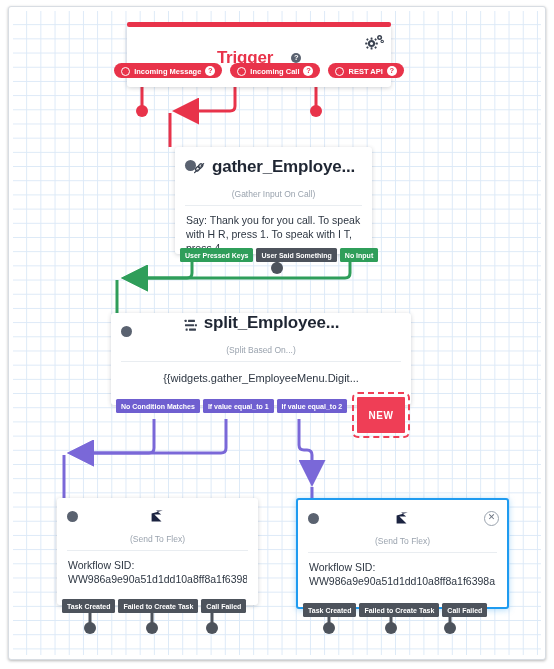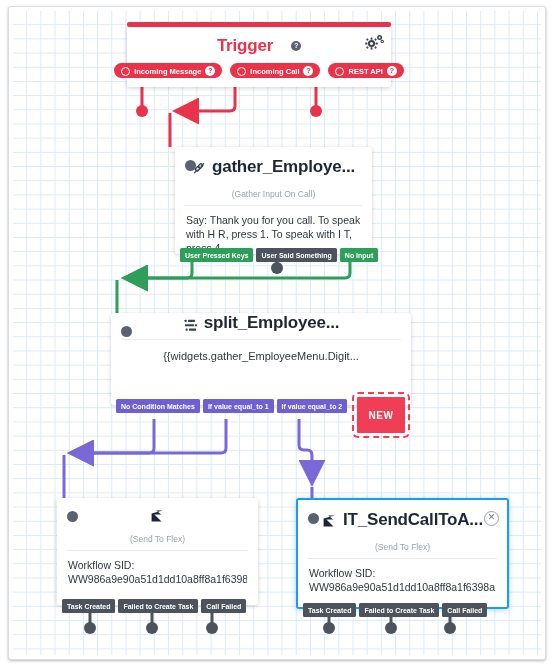--- a/index.html
+++ b/index.html
@@ -141,21 +141,21 @@
             <rect x="10.6" y="5.6" width="2" height="1.9" rx=".5" transform="rotate(45 11.6 6.5)"></rect>
             <rect x="2.4" y="13.6" width="2" height="1.9" rx=".5" transform="rotate(45 3.4 14.5)"></rect>
             <circle cx="15.6" cy="4.6" r="2.5"></circle>
             <circle cx="15.6" cy="4.6" r="1" fill="#fff"></circle>
             <circle cx="18.2" cy="8.4" r="1.7"></circle>
             <circle cx="18.2" cy="8.4" r="0.7" fill="#fff"></circle>
           </g>
         </svg>
       </div>
 
-      <div class="title trig" style="margin-top:11px;gap:18px;">
+      <div class="title trig" style="margin-top:23px;gap:18px;">
         <span>Trigger</span>
         <span class="helpicon">?</span>
       </div>
 
       <div class="trigchips">
         <div class="trigchip">
           <span class="ring"></span>
           <span>Incoming Message</span>
           <span class="helpicon onred">?</span>
         </div>
@@ -209,20 +209,21 @@
               <rect x="6" y="9.6" width="7" height="2.1" rx=".4"></rect>
               <rect x="1.6" y="0.8" width="2.1" height="2.1" rx=".4"></rect>
               <rect x="11.8" y="5.2" width="2.1" height="2.1" rx=".4"></rect>
               <rect x="2.6" y="9.6" width="2.1" height="2.1" rx=".4"></rect>
             </g>
           </svg>
         </span>
         <span>split_Employee...</span>
       </div>
 
+      <div class="subtitle">(Split Based On...)</div>
       <div class="divider"></div>
       <div class="body" style="text-align:center;font-size:11px;padding-top:9px;">{{widgets.gather_EmployeeMenu.Digit...</div>
 
       <div class="outchips">
         <span class="chip purple">No Condition Matches</span>
         <span class="chip purple">If value equal_to 1</span>
         <span class="chip purple">If value equal_to 2</span>
       </div>
 
       <div class="newbadge" style="left:246px;top:84px;">NEW</div>
@@ -257,21 +258,20 @@
       <div class="dot" style="left:10px;top:13px;"></div>
 
       <div class="closebtn">✕</div>
 
       <div class="title" style="margin-top:10px;">
         <span class="flagicon">
           <svg viewBox="0 0 15 14" width="15" height="14">
             <path d="M12.8,1.4 L6.2,1.4 L11.2,5.6 L4.4,5.6 L11.5,12.4 L1.6,12.4 L1.6,4.6 Z" fill="#1b2340"></path>
           </svg>
         </span>
-        <span>IT_SendCallToA...</span>
       </div>
 
       <div class="subtitle">(Send To Flex)</div>
       <div class="divider"></div>
       <div class="body">
         <div>Workflow SID:</div>
         <div style="white-space:nowrap;overflow:hidden;">WW986a9e90a51d1dd10a8ff8a1f6398a...</div>
       </div>
 
       <div class="outchips" style="bottom:-10px;">

